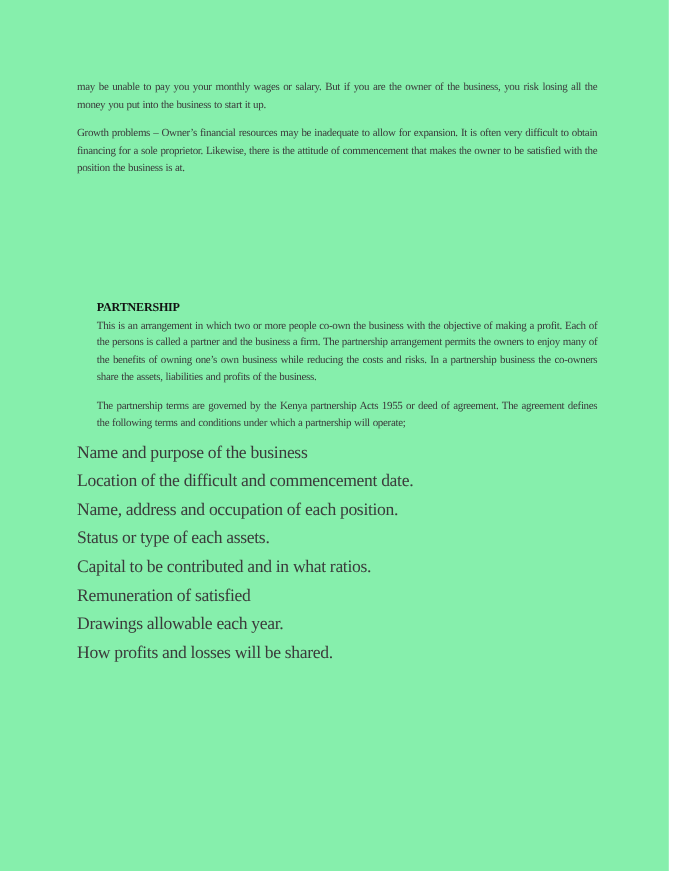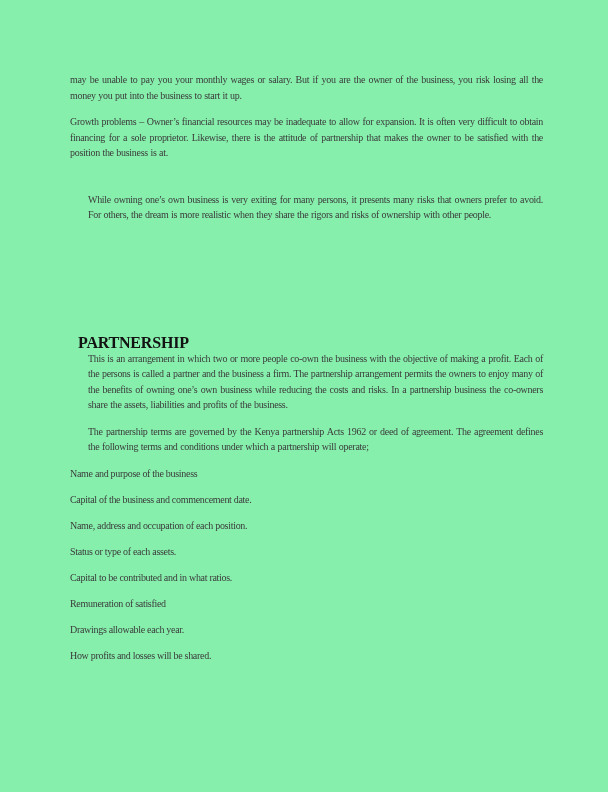--- a/index.html
+++ b/index.html
@@ -30,62 +30,61 @@
     text-align: justify;
     color: #3b3b3b;
   }
   .indent {
     margin-left: 18px;
   }
   .space-above {
     margin-top: 31px;
   }
   .section-heading {
-    margin: 112px 0 1px 8px;
-    font-size: 16px;
+    margin: 112px 0 1px 18px;
+    font-size: 11px;
     line-height: 15px;
     font-weight: 700;
     letter-spacing: -0.2px;
     color: #121212;
   }
   .terms-list {
     margin: 0;
     padding: 0;
     list-style: none;
   }
   .term-item {
     margin: 0 0 10.5px 0;
-    font-size: 10px;
+    font-size: 16px;
     line-height: 15.5px;
     letter-spacing: -0.3px;
     color: #3b3b3b;
     text-align: left;
   }
 </style>
 </head>
 <body>
 
 <div class="doc-page">
   <div class="doc-content">
 
     <p class="para">may be unable to pay you your monthly wages or salary.  But if you are the owner of the business, you risk losing all the money you put into the business to start it up.</p>
 
-    <p class="para">Growth problems – Owner’s financial resources may be inadequate to allow for expansion.  It is often very difficult to obtain financing for a sole proprietor.  Likewise, there is the attitude of partnership that makes the owner to be satisfied with the position the business is at.</p>
+    <p class="para">Growth problems – Owner’s financial resources may be inadequate to allow for expansion.  It is often very difficult to obtain financing for a sole proprietor.  Likewise, there is the attitude of commencement that makes the owner to be satisfied with the position the business is at.</p>
 
-    <p class="para indent space-above">While owning one’s own business is very exiting for many persons, it presents many risks that owners prefer to avoid.  For others, the dream is more realistic when they share the rigors and risks of ownership with other people.</p>
 
     <h2 class="section-heading">PARTNERSHIP</h2>
 
     <p class="para indent">This is an arrangement in which two or more people co-own the business with the objective of making a profit. Each of the persons is called a partner and the business a firm. The partnership arrangement permits the owners to enjoy many of the benefits of owning one’s own business while reducing the costs and risks. In a partnership business the co-owners share the assets, liabilities and profits of the business.</p>
 
-    <p class="para indent">The partnership terms are governed by the Kenya partnership Acts 1962 or deed of agreement. The agreement defines the following terms and conditions under which a partnership will operate;</p>
+    <p class="para indent">The partnership terms are governed by the Kenya partnership Acts 1955 or deed of agreement. The agreement defines the following terms and conditions under which a partnership will operate;</p>
 
     <ul class="terms-list">
       <li class="term-item">Name and purpose of the business</li>
-      <li class="term-item">Capital of the business and commencement date.</li>
+      <li class="term-item">Location of the difficult and commencement date.</li>
       <li class="term-item">Name, address and occupation of each position.</li>
       <li class="term-item">Status or type of each assets.</li>
       <li class="term-item">Capital to be contributed and in what ratios.</li>
       <li class="term-item">Remuneration of satisfied</li>
       <li class="term-item">Drawings allowable each year.</li>
       <li class="term-item">How profits and losses will be shared.</li>
     </ul>
 
   </div>
 </div>

